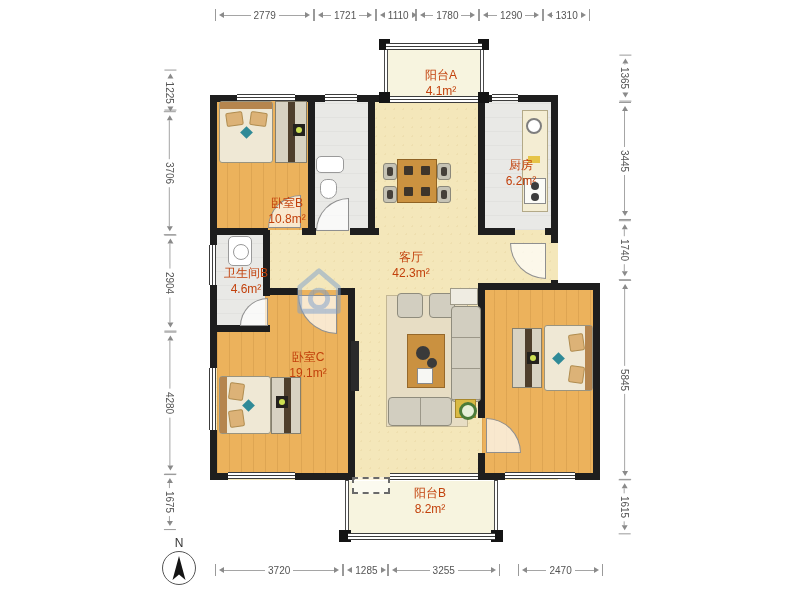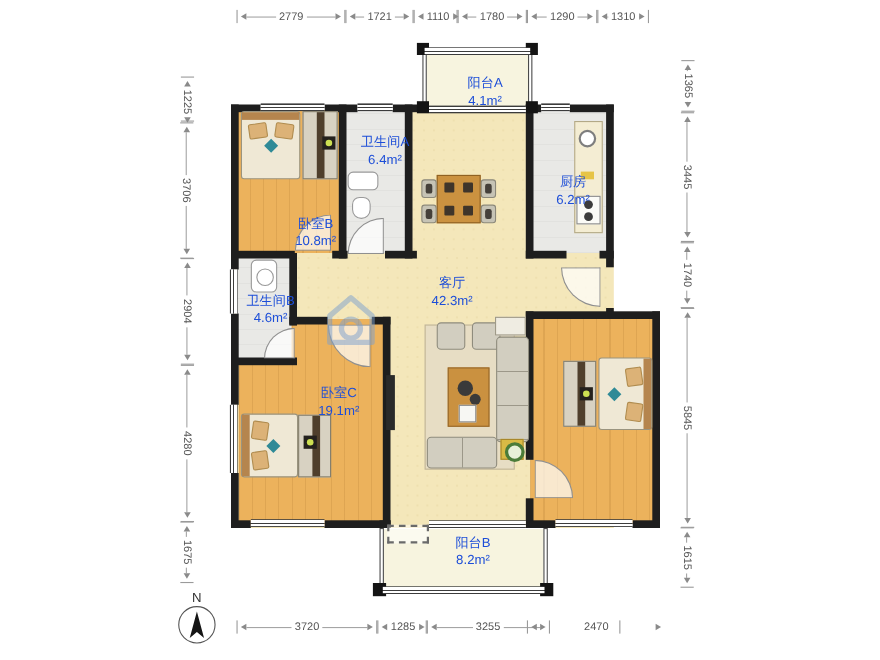--- a/index.html
+++ b/index.html
@@ -23,21 +23,21 @@
   .door.bl{border-radius:0 0 0 100%;}
   .dashed-open{position:absolute;border:2px dashed #6a6a6a;box-sizing:border-box;z-index:4;background:rgba(255,255,255,.5);}
   
   .dim{position:absolute;display:flex;align-items:center;height:12px;color:#555;font-size:10px;
        border-left:1px solid #9a9a9a;border-right:1px solid #9a9a9a;box-sizing:border-box;z-index:9;}
   .dim .ln{flex:1;height:1px;background:#a5a5a5;}
   .dim .al{width:0;height:0;border:3px solid transparent;border-right:5px solid #8a8a8a;}
   .dim .ar{width:0;height:0;border:3px solid transparent;border-left:5px solid #8a8a8a;}
   .dim b{font-weight:400;padding:0 3px;white-space:nowrap;}
   
-  .room-label{position:absolute;width:104px;text-align:center;color:#1d4ed8;font-size:12px;line-height:1.3;font-weight:500;white-space:nowrap;z-index:8;}
+  .room-label{position:absolute;width:104px;text-align:center;color:#c2410c;font-size:12px;line-height:1.3;font-weight:500;white-space:nowrap;z-index:8;}
   
   .bed{position:absolute;background:#efe8d5;border:1px solid #9a947f;border-radius:3px;box-sizing:border-box;z-index:5;}
   .hb{position:absolute;background:#b5854e;}
   .pil{position:absolute;background:#dcb277;border:1px solid #b08c4f;border-radius:2px;box-sizing:border-box;}
   .dm{position:absolute;width:9px;height:9px;background:#2f8a97;transform:rotate(45deg);}
   .wrd{position:absolute;background:#d8d2c2;border:1px solid #857f6d;box-sizing:border-box;z-index:5;}
   .strip{position:absolute;background:#4f3f2c;}
   .lamp{position:absolute;background:#24211d;z-index:6;}
   .lamp i{position:absolute;left:3px;top:3px;width:6px;height:6px;border-radius:50%;background:#cde052;}
   .chair{position:absolute;width:14px;height:17px;background:#c6c3b5;border:1px solid #8b887a;border-radius:3px;box-sizing:border-box;z-index:5;}
@@ -57,24 +57,20 @@
   #compass .circ{margin:1px auto 0;width:32px;height:32px;border:1px solid #555;border-radius:50%;background:#fff;display:flex;align-items:center;justify-content:center;}
 </style>
 </head>
 <body>
 
 <div id="stage">
 
   <div class="room-label" style="left:389px;top:68px;">
     <div>阳台A</div>
     <div>4.1m²</div>
-  </div>
-  <div class="room-label" style="left:298px;top:122px;">
-    <div>卫生间A</div>
-    <div>6.4m²</div>
   </div>
   <div class="room-label" style="left:469px;top:158px;">
     <div>厨房</div>
     <div>6.2m²</div>
   </div>
   <div class="room-label" style="left:235px;top:196px;">
     <div>卧室B</div>
     <div>10.8m²</div>
   </div>
   <div class="room-label" style="left:359px;top:250px;">
@@ -324,21 +320,21 @@
       <i class="ln"></i>
       <i class="ar"></i>
     </div>
     <div class="dim" style="left: 387.586px; top: 564px; width: 112.241px;">
       <i class="al"></i>
       <i class="ln"></i>
       <b>3255</b>
       <i class="ln"></i>
       <i class="ar"></i>
     </div>
-    <div class="dim" style="left: 479px; top: 564px; width: 85.1724px; gap: 20px;">
+    <div class="dim" style="left: 518px; top: 564px; width: 85.1724px;">
       <i class="al"></i>
       <i class="ln"></i>
       <b>2470</b>
       <i class="ln"></i>
       <i class="ar"></i>
     </div>
     <div class="dim" style="width: 40.8629px; left: 149.569px; top: 84.4315px; transform: rotate(90deg);">
       <i class="al"></i>
       <i class="ln"></i>
       <b>1225</b>

